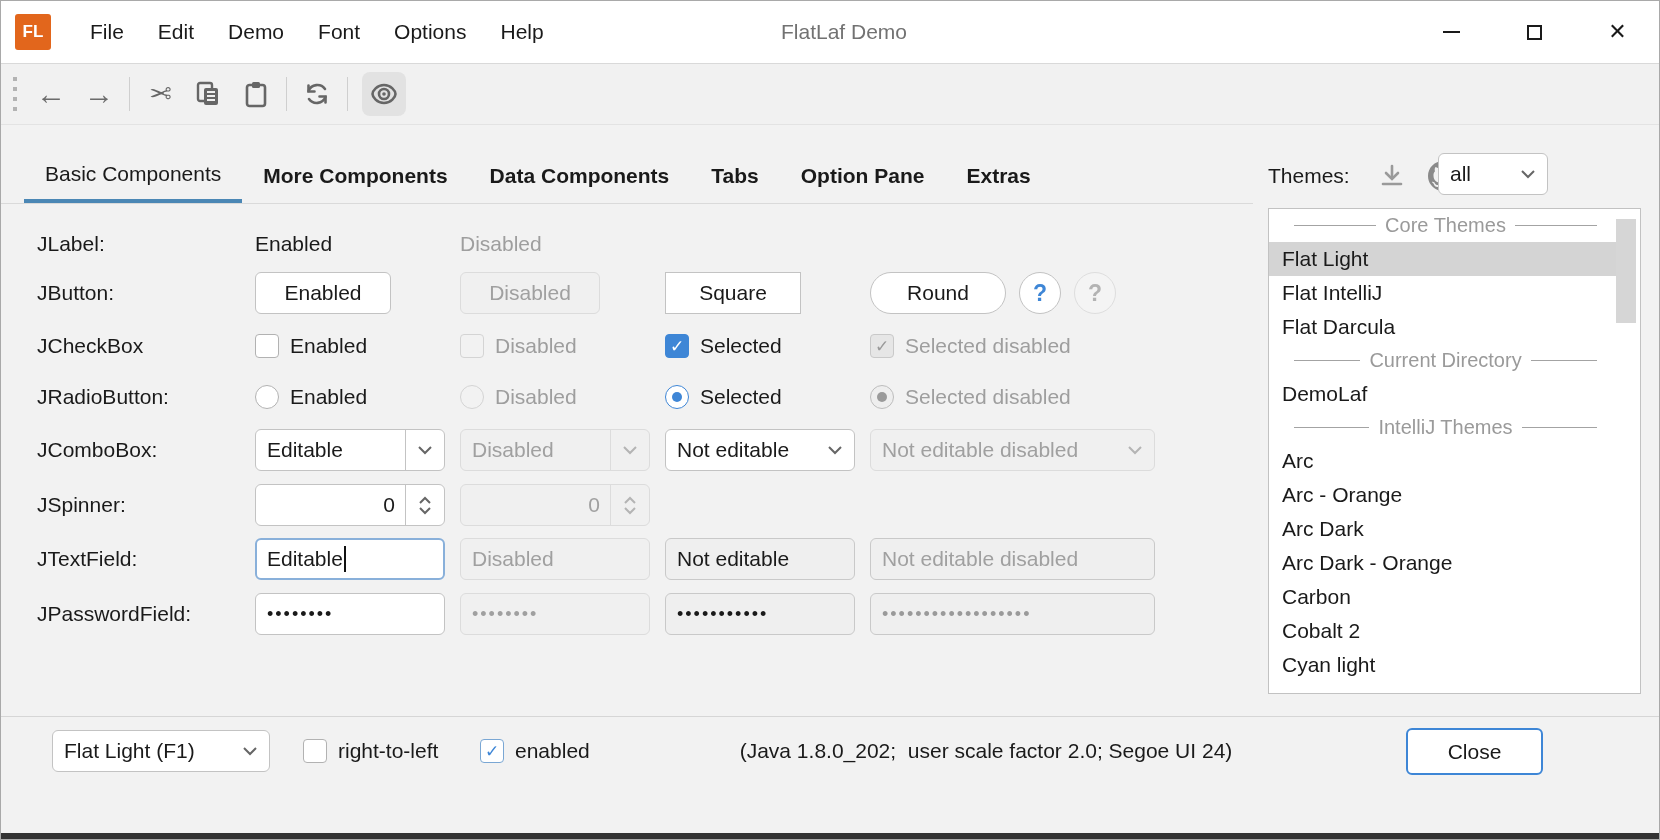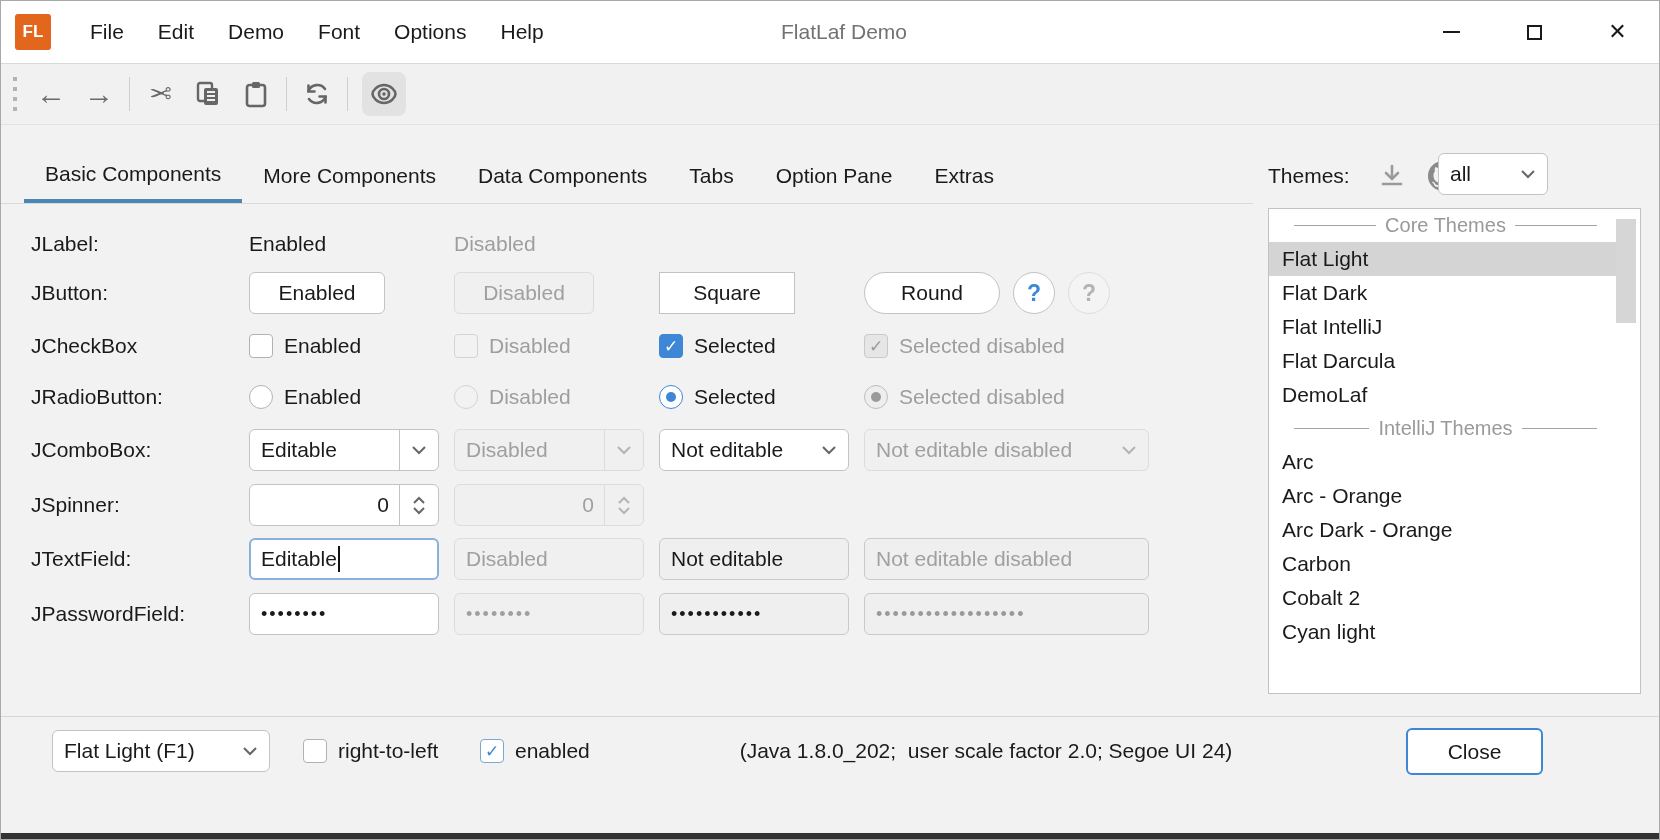--- a/index.html
+++ b/index.html
@@ -22,26 +22,26 @@
   .toolbar{position:absolute;left:0;top:62px;width:100%;height:62px;background:#f1f1f1;border-top:1px solid #d9d9d9;border-bottom:1px solid #e3e3e3;box-sizing:border-box;display:flex;align-items:center;}
   .grip{width:4px;height:34px;margin-left:12px;margin-right:10px;background:repeating-linear-gradient(#b3b3b3 0 4px,transparent 4px 10px);}
   .tbtn{width:48px;height:44px;display:flex;align-items:center;justify-content:center;color:#666;}
   .tsep{width:1px;height:34px;background:#cfcfcf;margin:0 6px;}
   .tbtn.toggled{background:#e2e2e2;border-radius:8px;width:44px;height:44px;margin-left:8px;}
   .arrow-glyph{font-size:30px;color:#6b6b6b;line-height:1;}
   .cut-glyph{font-size:27px;color:#666;display:inline-block;transform:scaleX(-1);}
 
   
   .tabsbar{position:absolute;left:23px;top:148px;display:flex;height:54px;}
-  .tab{font-size:21px;color:#1a1a1a;padding:0 21px;display:flex;align-items:center;box-sizing:border-box;}
+  .tab{font-size:21px;color:#1a1a1a;padding:0 21px;display:flex;align-items:center;box-sizing:border-box;font-weight:bold;}
   .tab.sel{border-bottom:4px solid #4b87b5;font-weight:normal;}
   .tabs-line{position:absolute;left:0;top:202px;width:1252px;height:1px;background:#dadada;}
 
   
-  .content{position:absolute;left:30px;top:202px;width:1160px;height:513px;}
+  .content{position:absolute;left:36px;top:202px;width:1160px;height:513px;}
   .crow{position:absolute;left:0;width:1160px;height:54px;}
   .cell{position:absolute;top:0;height:54px;display:flex;align-items:center;}
   .lab{left:0;width:210px;font-size:21px;color:#1a1a1a;}
   .c1{left:218px;width:190px;}
   .c2{left:423px;width:190px;}
   .c3{left:628px;width:190px;}
   .c4{left:833px;width:285px;}
   .txt{font-size:21px;color:#1a1a1a;}
   .txt.dis{color:#9e9e9e;}
 
@@ -416,31 +416,36 @@
       </div>
   </div>
 
   <div class="themes-list">
     <div class="tsep2">
         <span class="line"></span>
         <span>Core Themes</span>
         <span class="line"></span>
       </div>
     <div class="titem sel">Flat Light</div>
-    <div class="titem">Flat Dark</div>
     <div class="titem">Flat IntelliJ</div>
     <div class="titem">Flat Darcula</div>
+    <div class="tsep2">
+        <span class="line"></span>
+        <span>Current Directory</span>
+        <span class="line"></span>
+      </div>
     <div class="titem">DemoLaf</div>
     <div class="tsep2">
         <span class="line"></span>
         <span>IntelliJ Themes</span>
         <span class="line"></span>
       </div>
     <div class="titem">Arc</div>
     <div class="titem">Arc - Orange</div>
+    <div class="titem">Arc Dark</div>
     <div class="titem">Arc Dark - Orange</div>
     <div class="titem">Carbon</div>
     <div class="titem">Cobalt 2</div>
     <div class="titem">Cyan light</div>
     <div class="vscroll"></div>
   </div>
 
   <div class="bottom-line"></div>
   <div class="bottombar">
     <div class="combo laf-combo">

